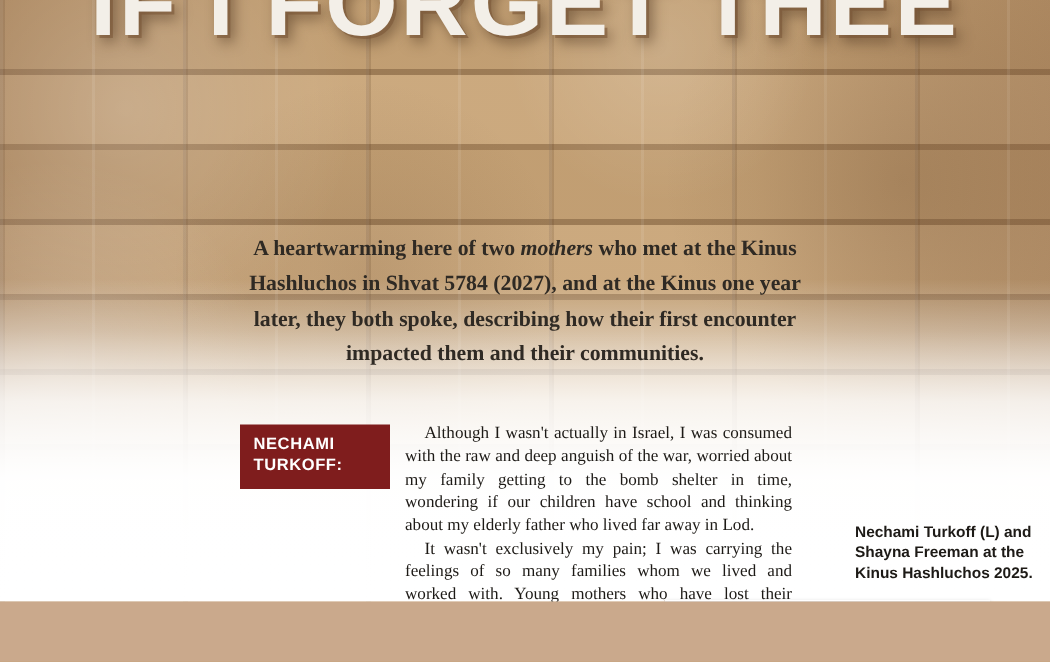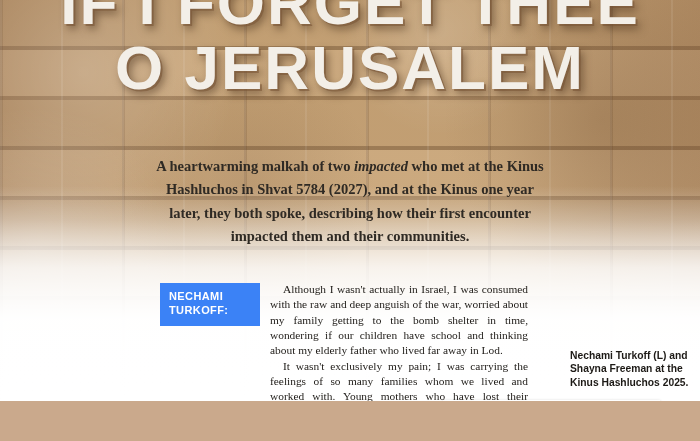--- a/index.html
+++ b/index.html
@@ -107,21 +107,21 @@
   .deck em { font-style: italic; }
 
   
   .col-left {
     position: absolute;
     top: 283px;
     left: 160px;
     width: 100px;
   }
   .kicker {
-    background: #3b82f6;
+    background: #7f1d1d;
     color: #ffffff;
     font-family: "Liberation Sans", sans-serif;
     font-weight: bold;
     font-size: 11px;
     line-height: 1.25;
     letter-spacing: 0.4px;
     padding: 7px 9px 8px 9px;
     display: inline-block;
     width: 82px;
   }
@@ -197,25 +197,24 @@
 <body>
 
 <div class="page">
 
   <div class="wall"></div>
   <div class="wall-texture"></div>
   <div class="veil"></div>
 
   <div class="headline">
     <span class="l1">IF I FORGET THEE</span>
-    <span class="l2">O JERUSALEM</span>
   </div>
 
   <div class="deck">
-    <span>A heartwarming malkah of two </span><em>impacted</em><span> who met at the Kinus Hashluchos in Shvat 5784 (2027), and at the Kinus one year later, they both spoke, describing how their first encounter impacted them and their communities.</span>
+    <span>A heartwarming here of two </span><em>mothers</em><span> who met at the Kinus Hashluchos in Shvat 5784 (2027), and at the Kinus one year later, they both spoke, describing how their first encounter impacted them and their communities.</span>
   </div>
 
   <div class="col-left">
     <div class="kicker">NECHAMI TURKOFF:</div>
   </div>
 
   <div class="col-body">
     <p class="indent">Although I wasn't actually in Israel, I was consumed with the raw and deep anguish of the war, worried about my family getting to the bomb shelter in time, wondering if our children have school and thinking about my elderly father who lived far away in Lod.</p>
     <p class="indent">It wasn't exclusively my pain; I was carrying the feelings of so many families whom we lived and worked with. Young mothers who have lost their husbands and are in deep grief,</p>
   </div>

